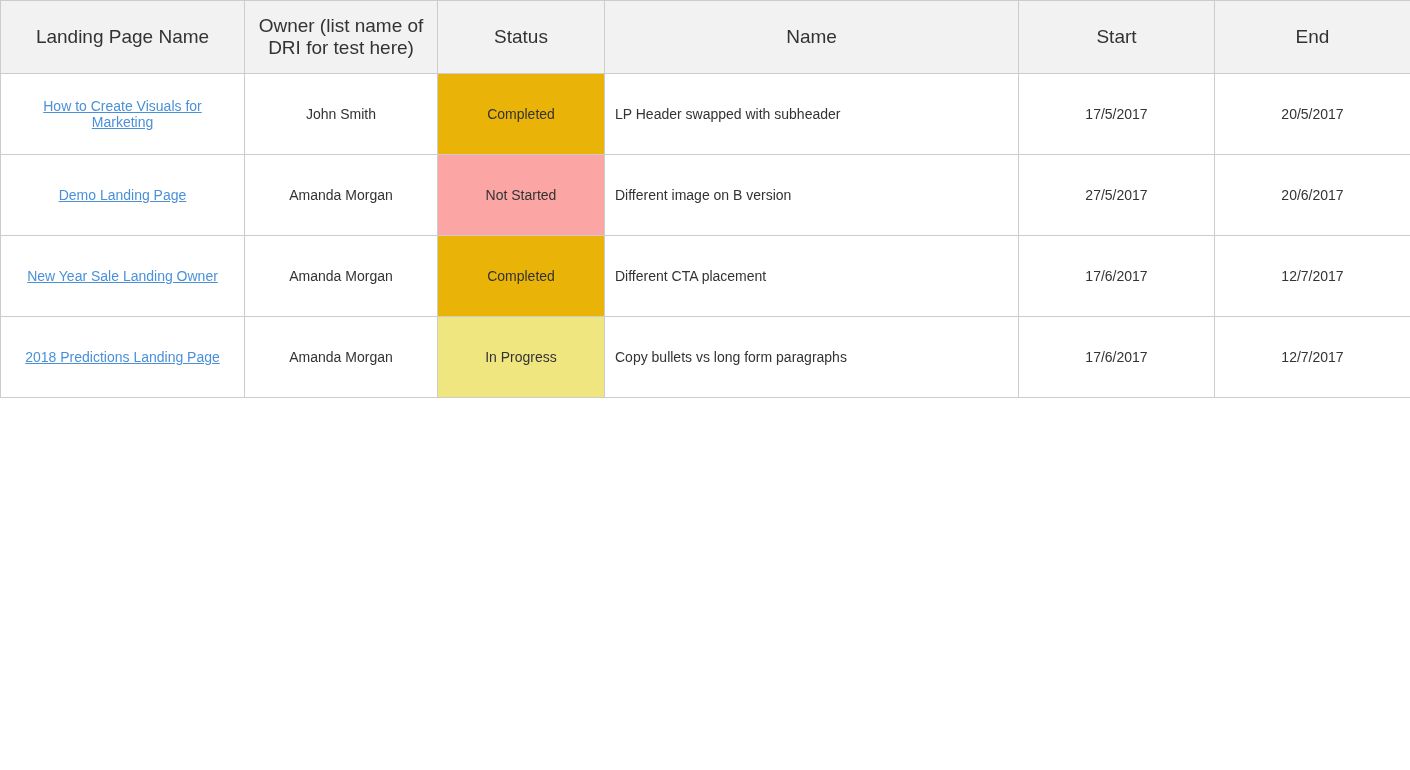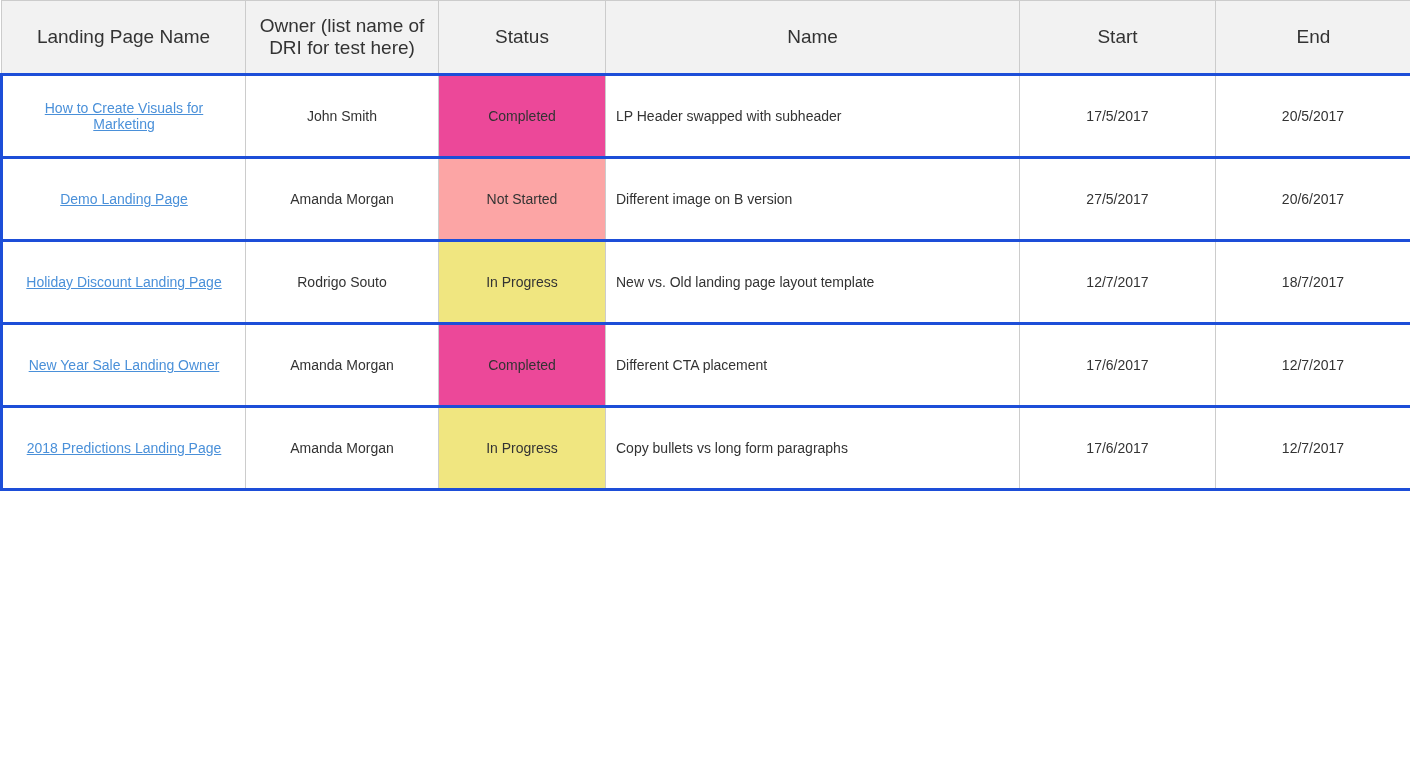--- a/index.html
+++ b/index.html
@@ -41,21 +41,21 @@
       padding: 14px 10px;
       text-align: center;
       font-weight: normal;
       font-size: 19px;
       color: #333;
       border: 1px solid #ccc;
       vertical-align: middle;
     }
 
     tbody tr {
-      border: 3px solid #1d4ed8;
+      border: 1px solid #1d4ed8;
     }
 
     tbody td {
       padding: 18px 10px;
       text-align: center;
       border: 1px solid #ccc;
       vertical-align: middle;
       font-size: 14px;
       color: #333;
     }
@@ -81,21 +81,21 @@
     td.status-cell .status-badge {
       display: flex;
       align-items: center;
       justify-content: center;
       height: 100%;
       min-height: 80px;
       padding: 18px 10px;
     }
 
     .status-badge.completed {
-      background-color: #ec4899;
+      background-color: #eab308;
     }
 
     .status-badge.not-started {
       background-color: #fca5a5;
     }
 
     .status-badge.in-progress {
       background-color: #f0e680;
     }
   </style>
@@ -137,30 +137,20 @@
           <td class="cell-name"><a href="#">Demo Landing Page</a></td>
           <td>Amanda Morgan</td>
           <td class="status-cell">
             <div class="status-badge not-started">Not Started</div>
           </td>
           <td class="cell-test">Different image on B version</td>
           <td>27/5/2017</td>
           <td>20/6/2017</td>
         </tr>
         <tr>
-          <td class="cell-name"><a href="#">Holiday Discount Landing Page</a></td>
-          <td>Rodrigo Souto</td>
-          <td class="status-cell">
-            <div class="status-badge in-progress">In Progress</div>
-          </td>
-          <td class="cell-test">New vs. Old landing page layout template</td>
-          <td>12/7/2017</td>
-          <td>18/7/2017</td>
-        </tr>
-        <tr>
           <td class="cell-name"><a href="#">New Year Sale Landing Owner</a></td>
           <td>Amanda Morgan</td>
           <td class="status-cell">
             <div class="status-badge completed">Completed</div>
           </td>
           <td class="cell-test">Different CTA placement</td>
           <td>17/6/2017</td>
           <td>12/7/2017</td>
         </tr>
         <tr>

